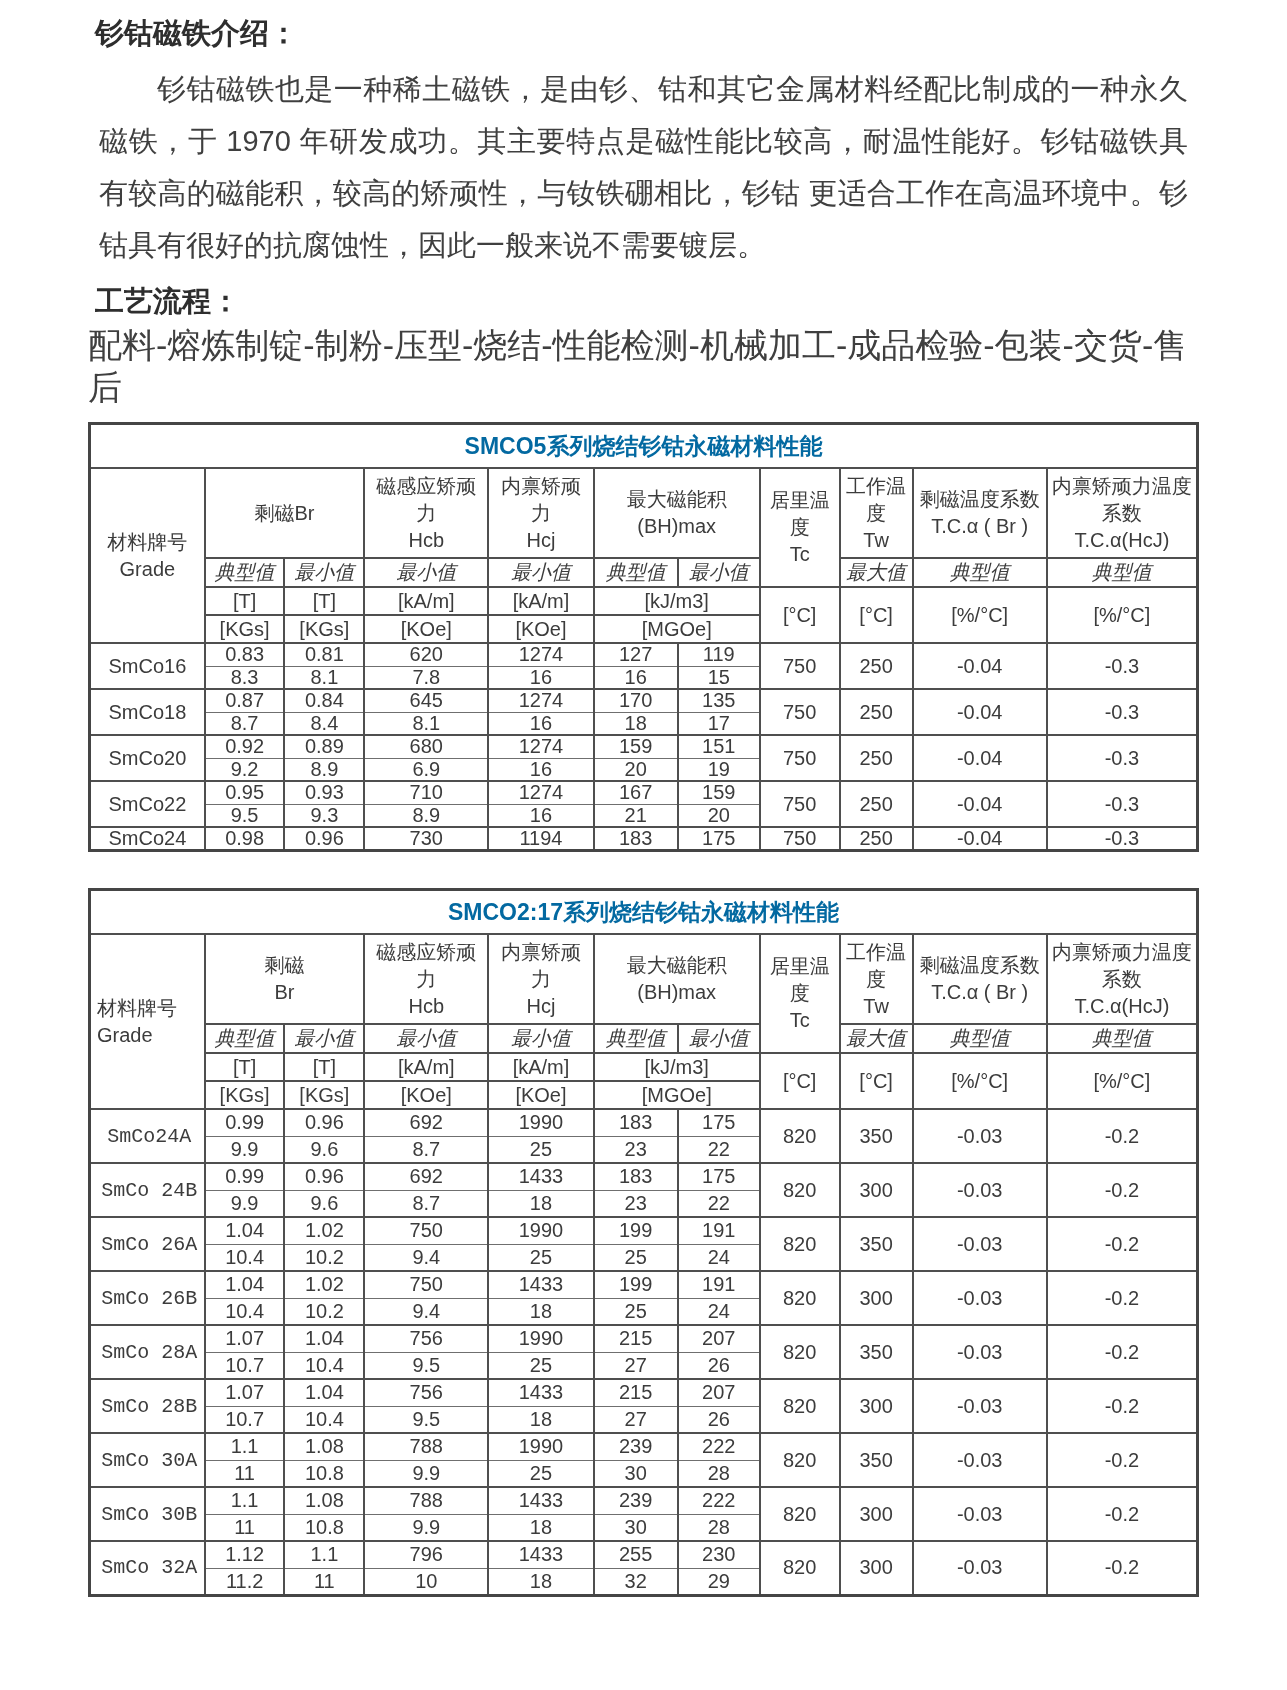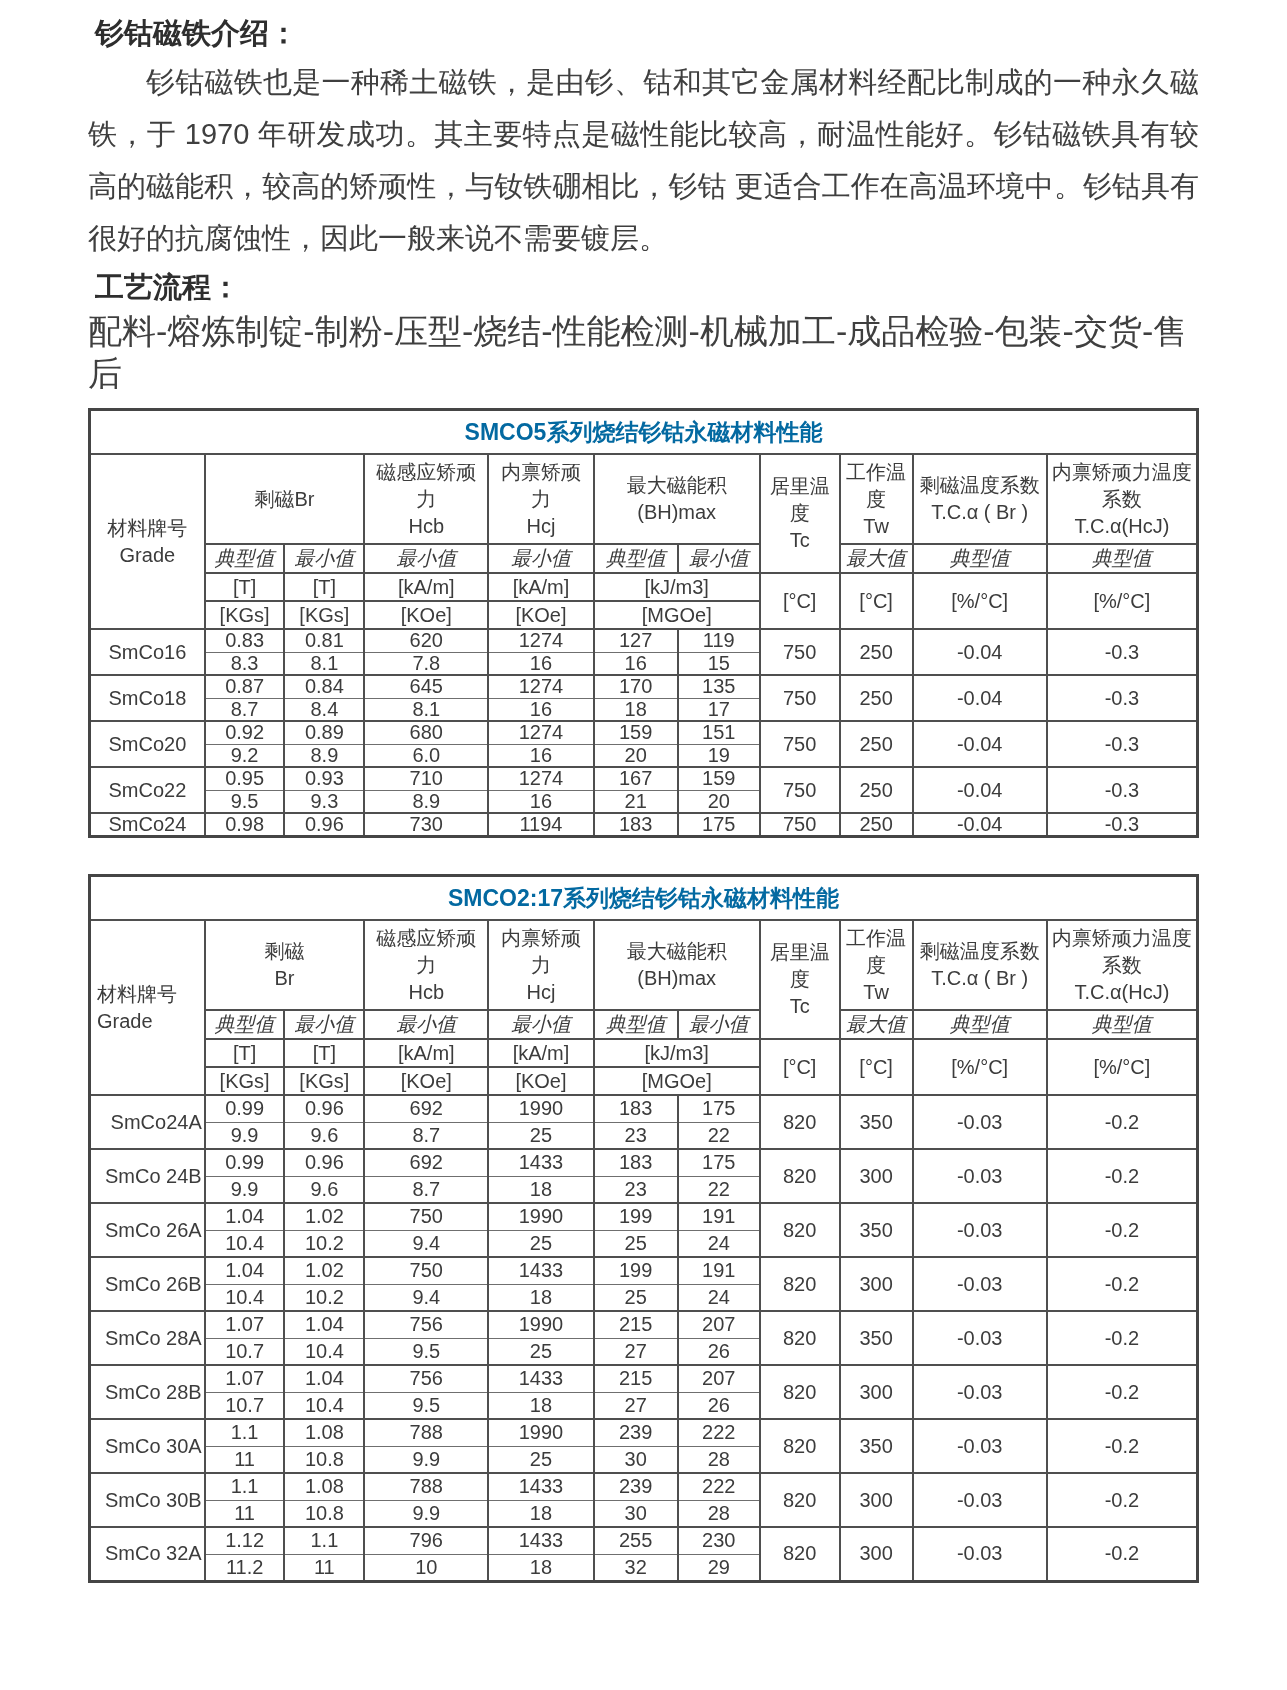--- a/index.html
+++ b/index.html
@@ -9,21 +9,21 @@
     color: #3f3f3f;
   }
   .page { width: 1287px; padding: 10px 88px 0 88px; box-sizing: border-box; }
 
   .hd {
     font-size: 29px; font-weight: 700; color: #2e2e2e;
     line-height: 38px; margin: 4px 7px;
   }
   .para {
     font-size: 29px; line-height: 52px; color: #3f3f3f;
-    text-align: justify; text-indent: 58px; margin: 0;
+    text-align: justify; text-indent: 58px; margin: 11px;
   }
   .proc { font-size: 34px; line-height: 42px; margin: 4px 0 14px 0; color: #3f3f3f; }
 
   table.mtab {
     border-collapse: collapse; table-layout: fixed;
     width: 1111px; border: 3px solid #454545;
     color: #3c3c3c; margin: 0;
   }
   table.t2 { margin-top: 36px; }
   .mtab td {
@@ -34,21 +34,21 @@
   .mtab .hcell { white-space: pre-line; line-height: 27px; }
   tr.h-grp  { height: 90px; }
   tr.h-sub  { height: 28px; font-style: italic; }
   tr.h-unit { height: 28px; }
   .t1 tr.d { height: 23px; }
   .t2 tr.d { height: 27px; }
   .mtab tr.d td { line-height: 1.05; }
   td.v-si  { border-bottom: 1px solid #6f6f6f; }
   td.v-cgs { border-top: 1px solid #6f6f6f; }
   .t2 .grade-h    { text-align: left; padding-left: 6px; }
-  .t2 .grade-cell { text-align: right; padding-left: 6px; }
+  .t2 .grade-cell { text-align: center; padding-left: 6px; font-family: Liberation Mono, monospace; }
 </style>
 </head>
 <body>
 
 <div class="page">
   <div class="hd">钐钴磁铁介绍：</div>
   <p class="para">钐钴磁铁也是一种稀土磁铁，是由钐、钴和其它金属材料经配比制成的一种永久磁铁，于 1970 年研发成功。其主要特点是磁性能比较高，耐温性能好。钐钴磁铁具有较高的磁能积，较高的矫顽性，与钕铁硼相比，钐钴 更适合工作在高温环境中。钐钴具有很好的抗腐蚀性，因此一般来说不需要镀层。</p>
   <div class="hd">工艺流程：</div>
   <div class="proc">配料-熔炼制锭-制粉-压型-烧结-性能检测-机械加工-成品检验-包装-交货-售后</div>
 
@@ -169,21 +169,21 @@
           <td class="v-si">159</td>
           <td class="v-si">151</td>
           <td rowspan="2">750</td>
           <td rowspan="2">250</td>
           <td rowspan="2">-0.04</td>
           <td rowspan="2">-0.3</td>
         </tr>
         <tr class="d">
           <td class="v-cgs">9.2</td>
           <td class="v-cgs">8.9</td>
-          <td class="v-cgs">6.0</td>
+          <td class="v-cgs">6.9</td>
           <td class="v-cgs">16</td>
           <td class="v-cgs">20</td>
           <td class="v-cgs">19</td>
         </tr>
         <tr class="d">
           <td rowspan="2" class="grade-cell">SmCo22</td>
           <td class="v-si">0.95</td>
           <td class="v-si">0.93</td>
           <td class="v-si">710</td>
           <td class="v-si">1274</td>

